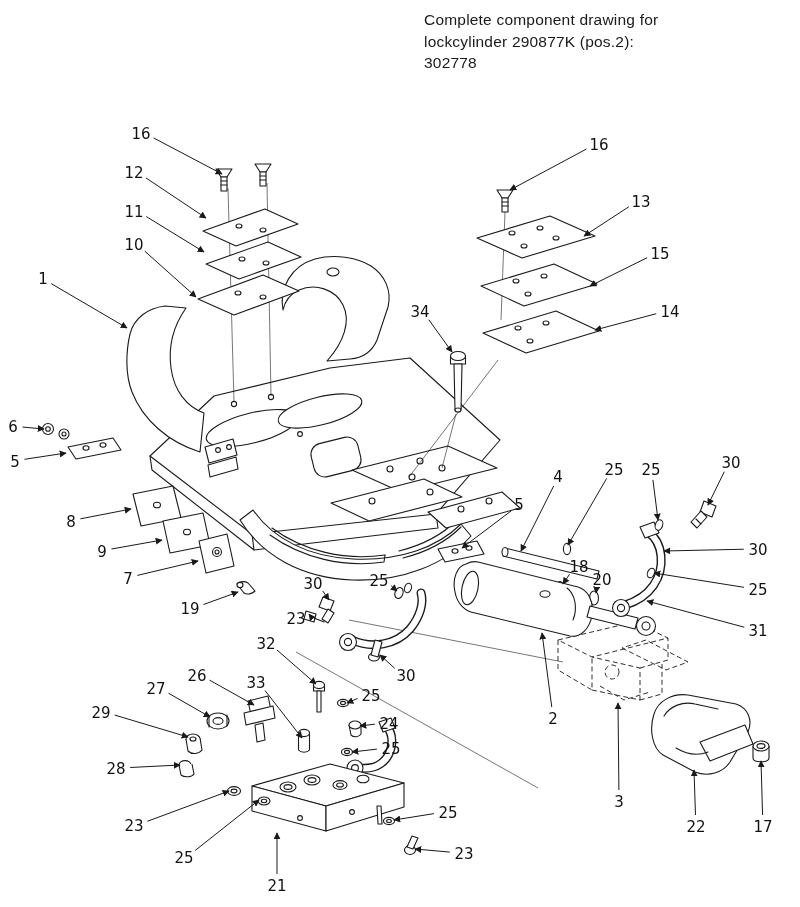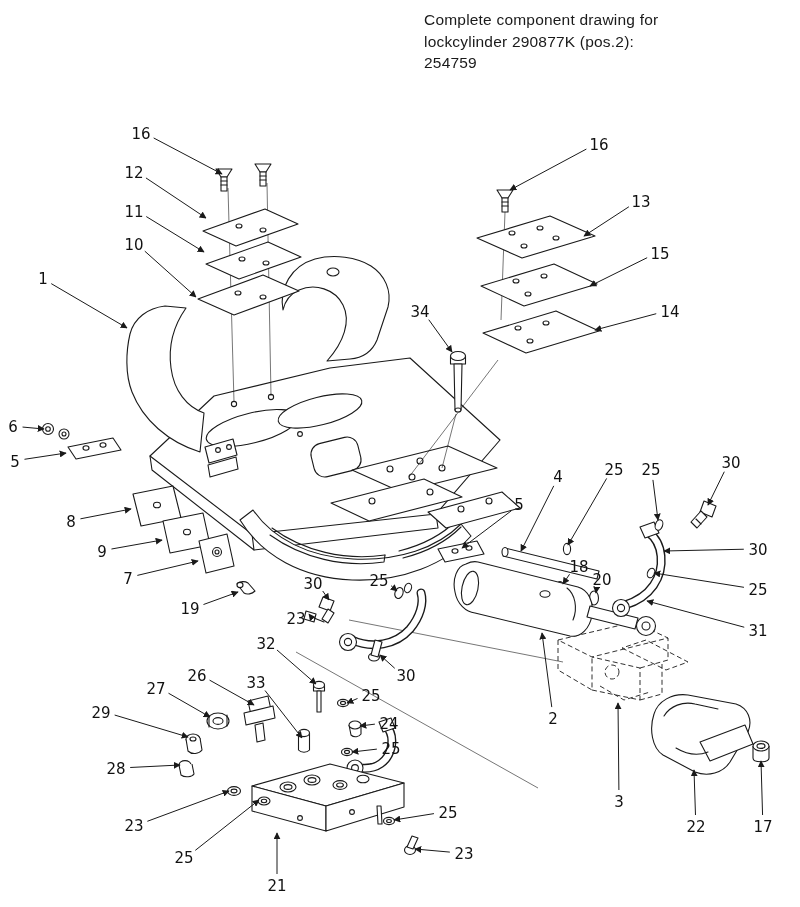--- a/index.html
+++ b/index.html
@@ -18,21 +18,21 @@
   .callout-num{font:15px "DejaVu Sans",sans-serif;fill:#111111;}
 </style>
 </head>
 <body>
 
 <div class="canvas">
 
   <div class="title-block">
     <div>Complete component drawing for</div>
     <div>lockcylinder 290877K (pos.2):</div>
-    <div>254759</div>
+    <div>302778</div>
   </div>
 
   <svg class="drawing" width="800" height="907" viewBox="0 0 800 907">
     <defs>
       <marker id="arr" viewBox="0 0 10 10" refX="9" refY="5" markerWidth="7" markerHeight="7" orient="auto">
         <path d="M0,0 L10,5 L0,10 Z" fill="#1a1a1a"></path>
       </marker>
     </defs>
 
     <g>

